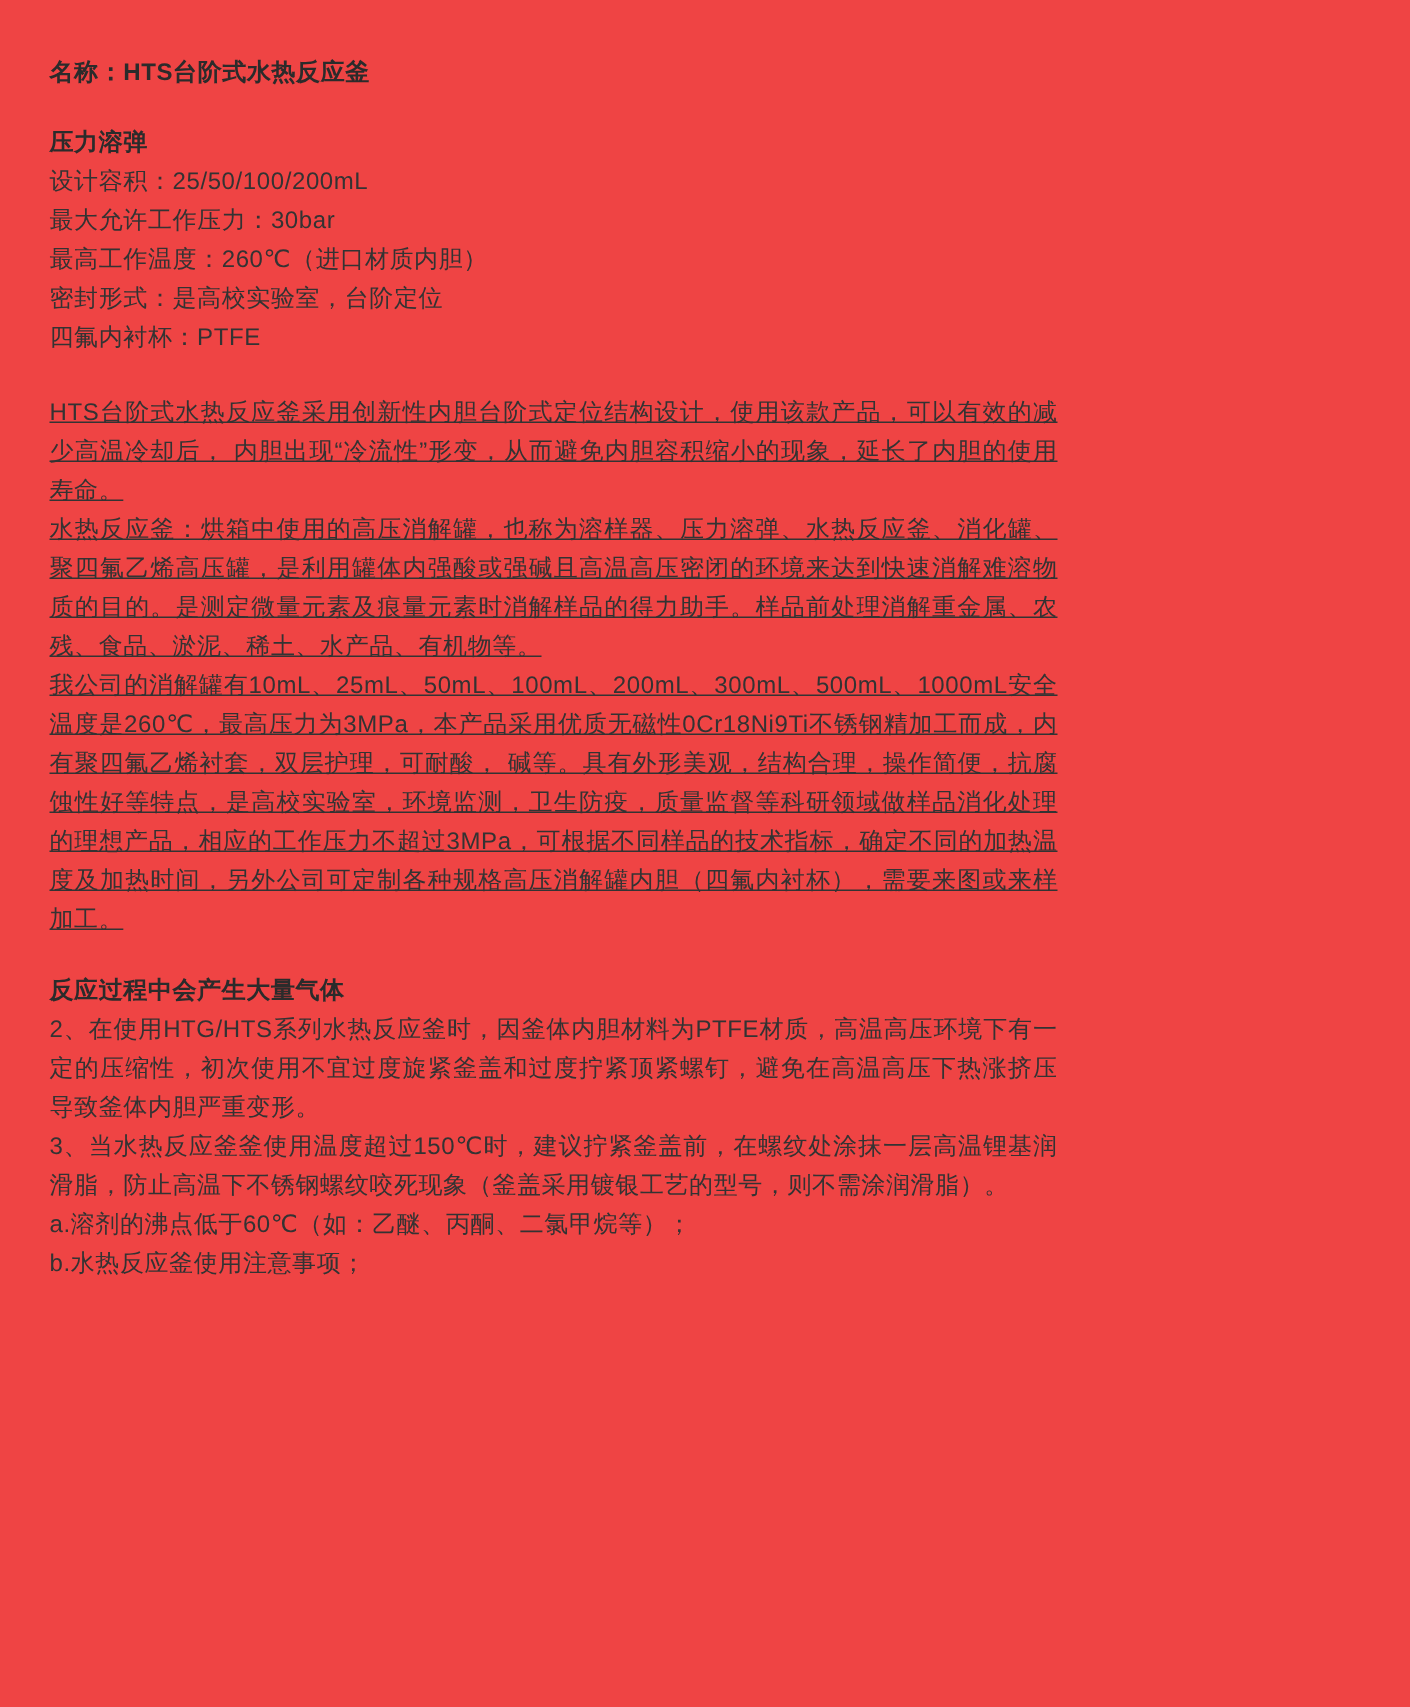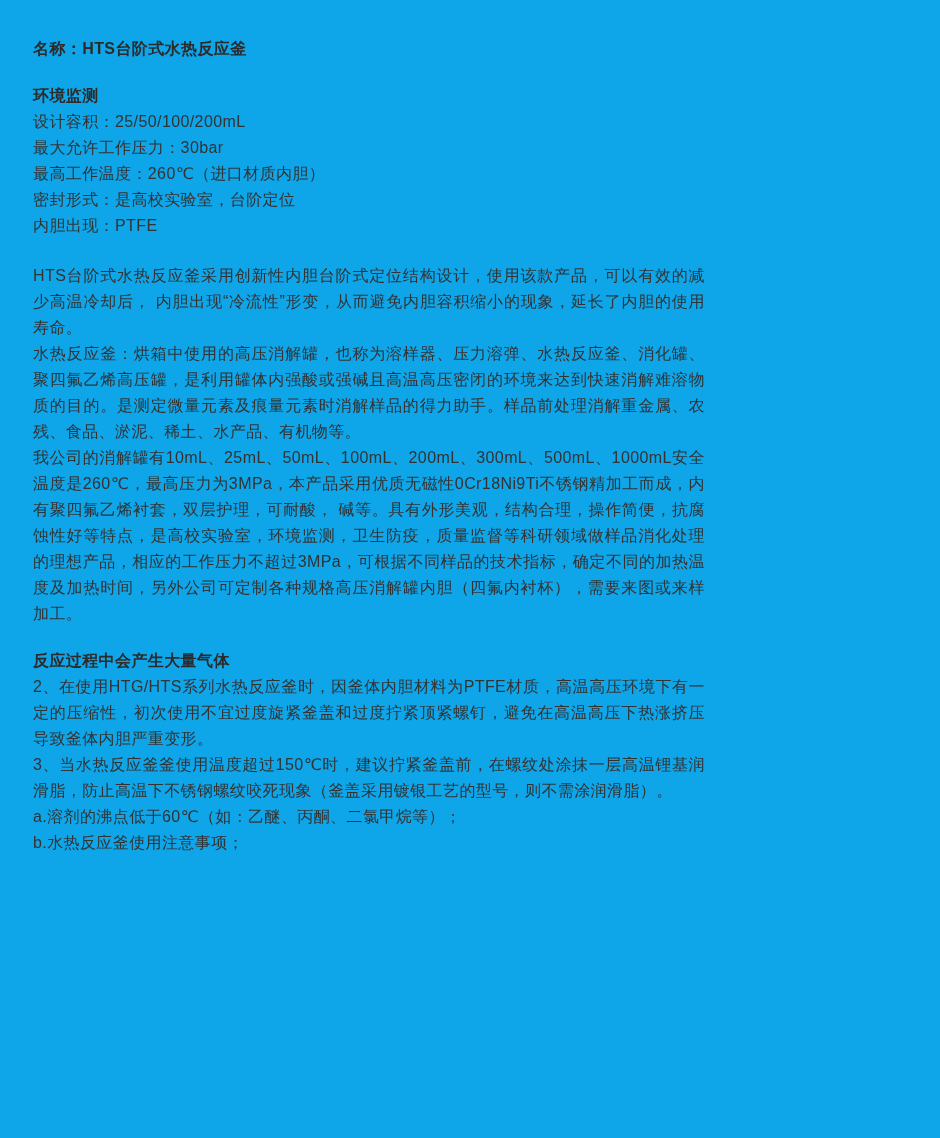--- a/index.html
+++ b/index.html
@@ -9,21 +9,21 @@
     background: #ffffff;
     overflow: hidden;
   }
   body {
     font-family: "Liberation Sans", "DejaVu Sans", sans-serif;
     color: #333333;
   }
   .page {
     width: 940px;
     height: 1138px;
-    background: #0ea5e9;
+    background: #ef4444;
     padding: 36px 0 0 33px;
   }
   .content {
     width: 672px;
     font-size: 16px;
     line-height: 26px;
     letter-spacing: 0.4px;
   }
   .doc-title {
     font-weight: 700;
@@ -35,44 +35,45 @@
     color: #2b2b2b;
     line-height: 26px;
   }
   .features-heading { margin-top: 21px; }
   .spec-line { line-height: 26px; }
   .description { margin-top: 24px; }
   .description p {
     text-align: justify;
     text-justify: inter-ideograph;
     line-height: 26px;
+    text-decoration: underline;
   }
   .notes-heading { margin-top: 21px; }
   .note-item {
     text-align: justify;
     text-justify: inter-ideograph;
     line-height: 26px;
   }
 </style>
 </head>
 <body>
 
 <div class="page">
   <div class="content">
 
     <div class="doc-title">名称：HTS台阶式水热反应釜</div>
 
-    <div class="section-heading features-heading">环境监测</div>
+    <div class="section-heading features-heading">压力溶弹</div>
 
     <div class="specs">
       <div class="spec-line">设计容积：25/50/100/200mL</div>
       <div class="spec-line">最大允许工作压力：30bar</div>
       <div class="spec-line">最高工作温度：260℃（进口材质内胆）</div>
       <div class="spec-line">密封形式：是高校实验室，台阶定位</div>
-      <div class="spec-line">内胆出现：PTFE</div>
+      <div class="spec-line">四氟内衬杯：PTFE</div>
     </div>
 
     <div class="description">
       <p>HTS台阶式水热反应釜采用创新性内胆台阶式定位结构设计，使用该款产品，可以有效的减少高温冷却后， 内胆出现“冷流性”形变，从而避免内胆容积缩小的现象，延长了内胆的使用寿命。</p>
       <p>水热反应釜：烘箱中使用的高压消解罐，也称为溶样器、压力溶弹、水热反应釜、消化罐、聚四氟乙烯高压罐，是利用罐体内强酸或强碱且高温高压密闭的环境来达到快速消解难溶物质的目的。是测定微量元素及痕量元素时消解样品的得力助手。样品前处理消解重金属、农残、食品、淤泥、稀土、水产品、有机物等。</p>
       <p>我公司的消解罐有10mL、25mL、50mL、100mL、200mL、300mL、500mL、1000mL安全温度是260℃，最高压力为3MPa，本产品采用优质无磁性0Cr18Ni9Ti不锈钢精加工而成，内有聚四氟乙烯衬套，双层护理，可耐酸， 碱等。具有外形美观，结构合理，操作简便，抗腐蚀性好等特点，是高校实验室，环境监测，卫生防疫，质量监督等科研领域做样品消化处理的理想产品，相应的工作压力不超过3MPa，可根据不同样品的技术指标，确定不同的加热温度及加热时间，另外公司可定制各种规格高压消解罐内胆（四氟内衬杯），需要来图或来样加工。</p>
     </div>
 
     <div class="section-heading notes-heading">反应过程中会产生大量气体</div>
 

